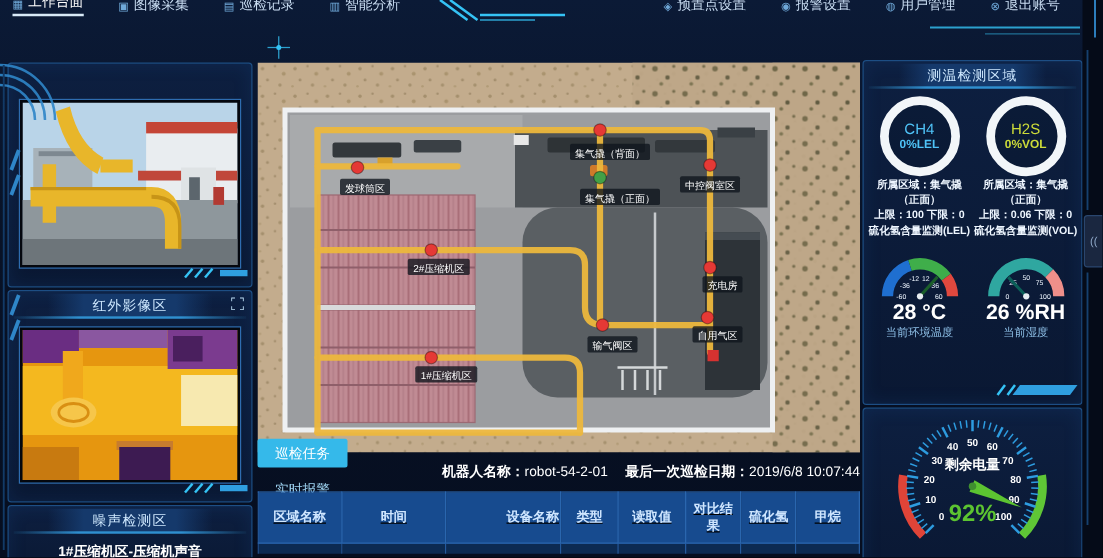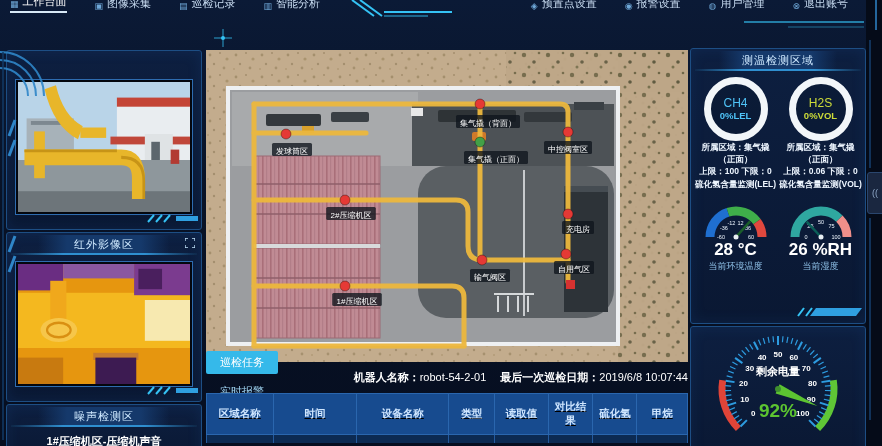--- a/index.html
+++ b/index.html
@@ -281,21 +281,21 @@
       <span><b>最后一次巡检日期：</b><span>2019/6/8 10:07:44</span></span>
     </div>
   </div>
 
   <div id="tablebox">
     <table>
       <thead>
           <tr id="tbl-head">
             <th style="width: 13.9%;">区域名称</th>
             <th style="width: 17.7%;">时间</th>
-            <th style="width: 19.4%;">设备名称</th>
+            <th style="width: 19.4%; text-align: right;">设备名称</th>
             <th style="width: 9.4%;">类型</th>
             <th style="width: 11.1%;">读取值</th>
             <th style="width: 9.1%;">对比结果</th>
             <th style="width: 9%;">硫化氢</th>
             <th style="width: 10.4%;">甲烷</th>
           </tr>
         </thead>
       <tbody id="tbl-body">
           <tr>
             <td>集气撬（正面）</td>

